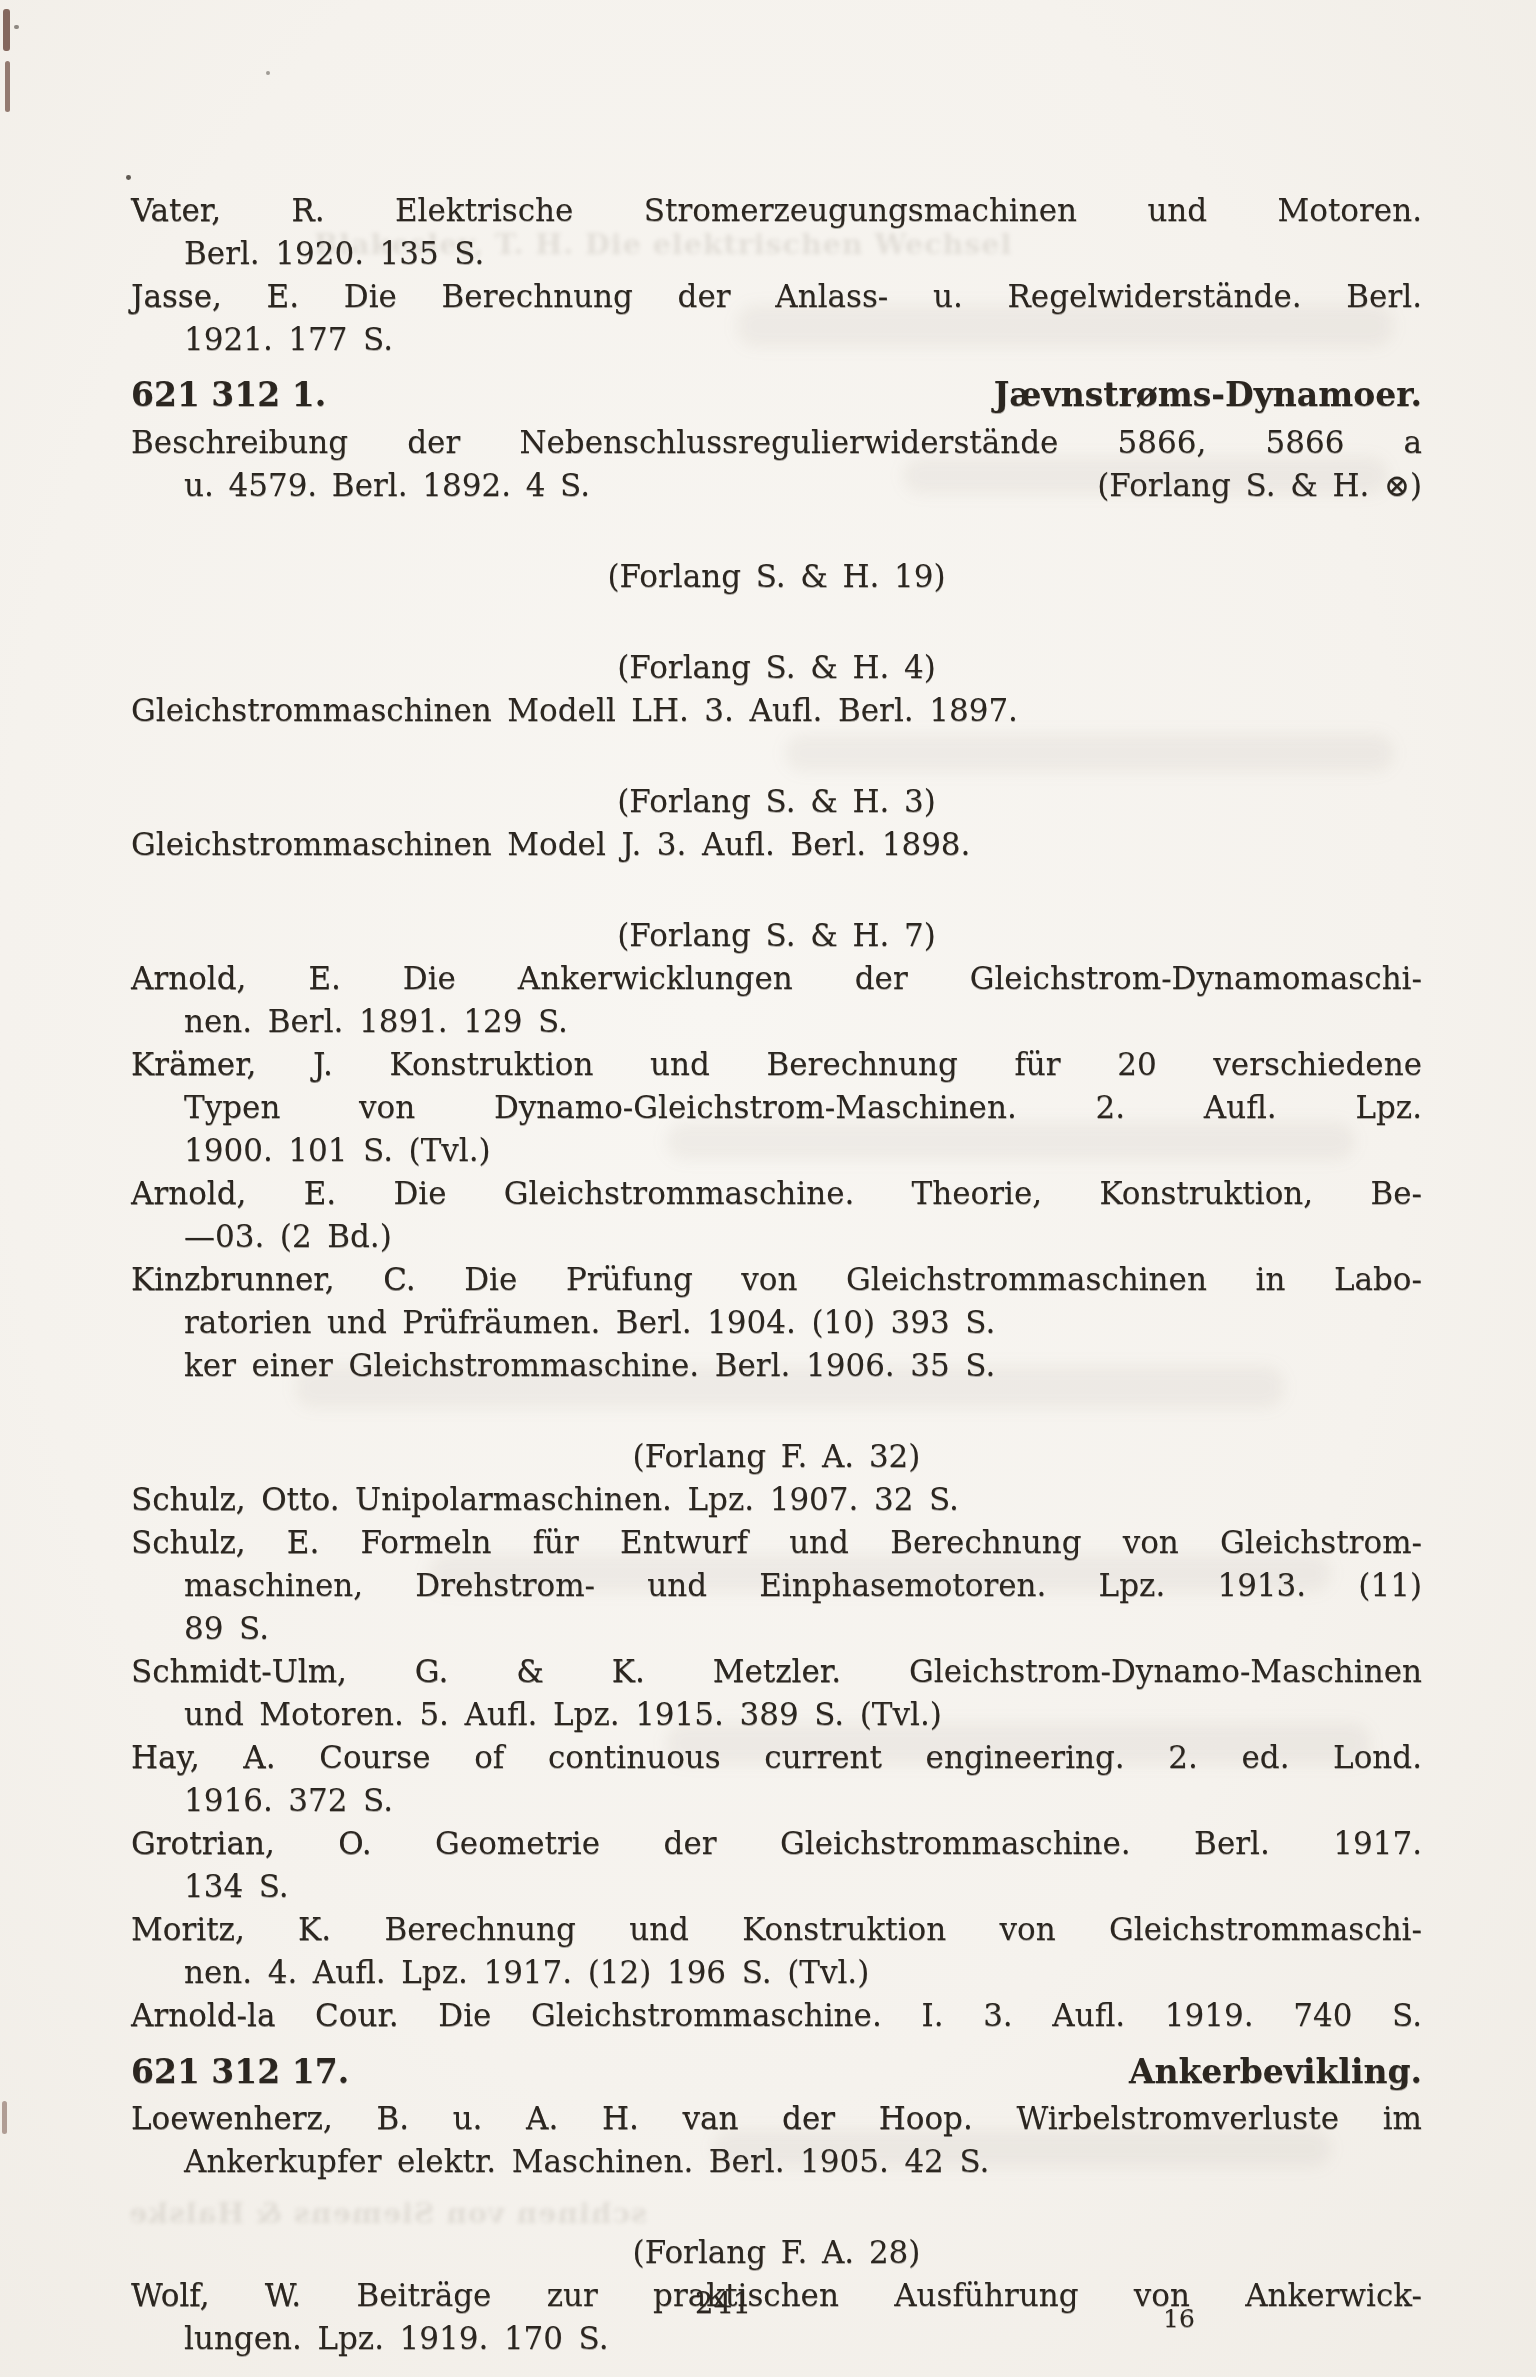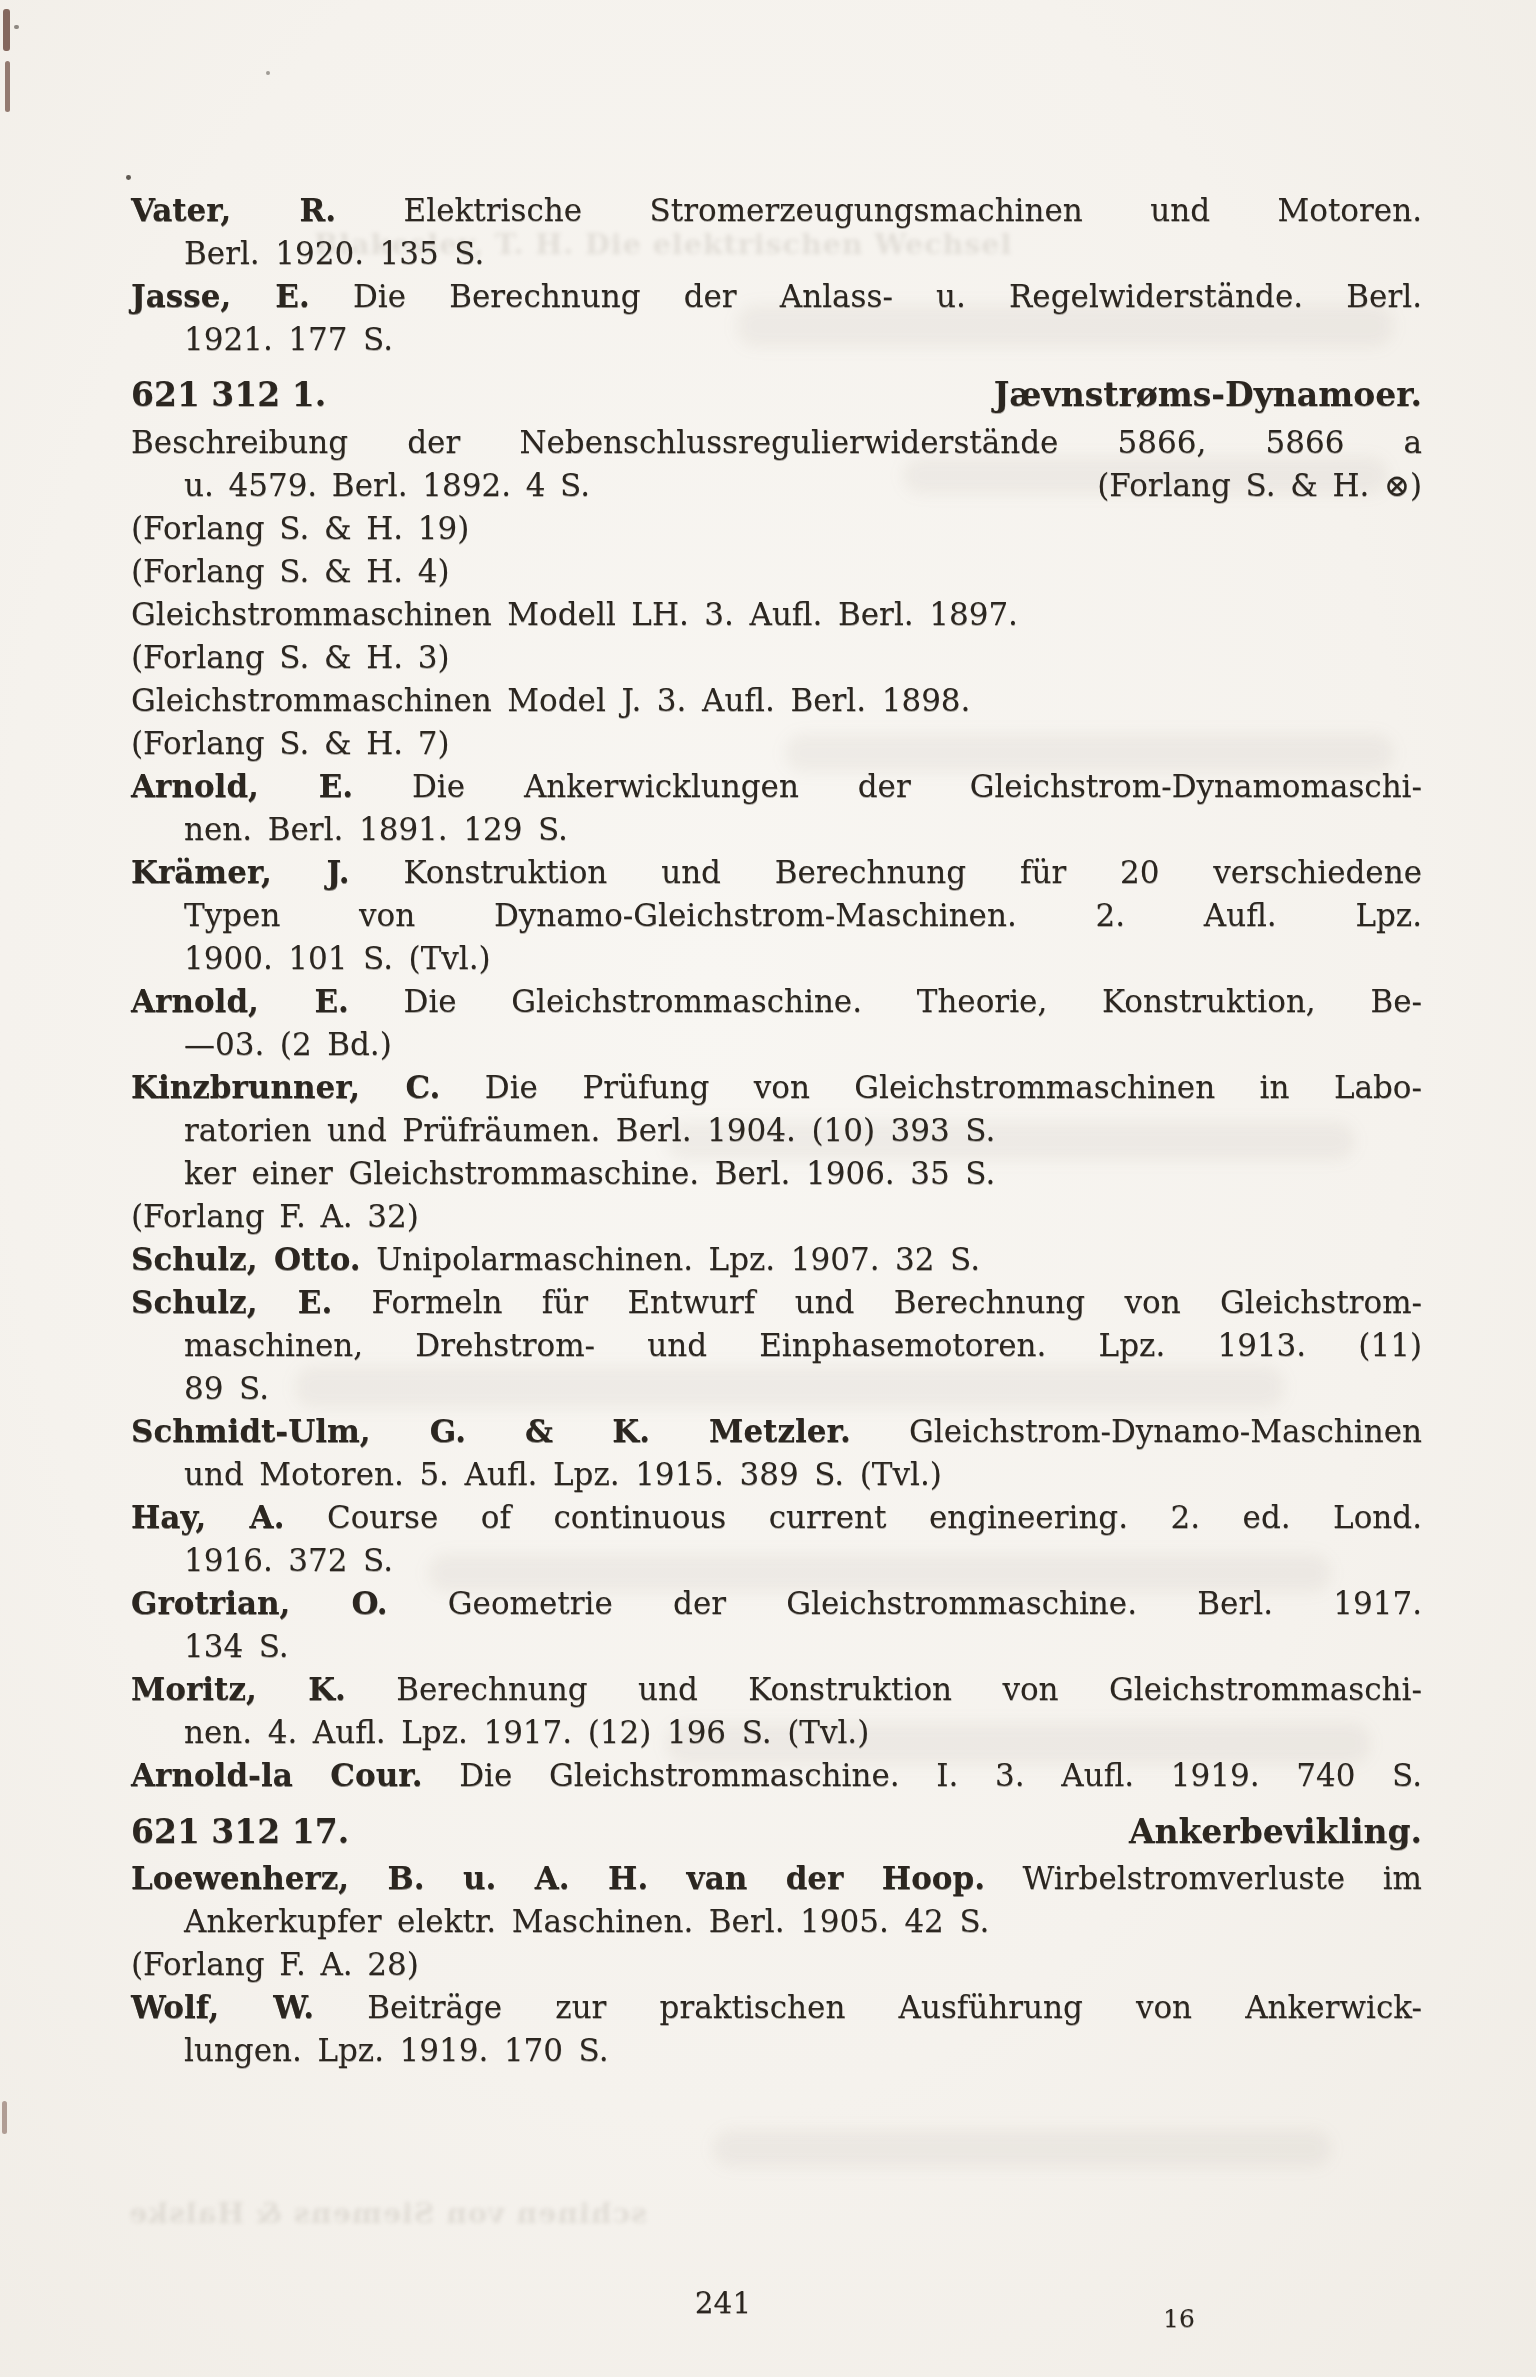--- a/index.html
+++ b/index.html
@@ -18,28 +18,28 @@
   }
   
   .textcol{position:absolute;left:131px;top:189px;width:1291px;}
   .line{
     position:relative;font-size:31px;line-height:43px;height:43px;
     white-space:normal;
     text-shadow:0.2px 0.5px 0.5px rgba(43,36,31,.35);
   }
   .line.full{text-align:justify;text-align-last:justify;text-justify:inter-word;}
   .line.left{word-spacing:5.7px;}
-  .line.right{text-align:left;word-spacing:4.8px;}
+  .line.right{text-align:center;word-spacing:4.8px;margin-top:48px;}
   .line.split{display:flex;justify-content:space-between;word-spacing:4.8px;}
   .line.section{
     display:flex;justify-content:space-between;
     font-weight:bold;font-size:33px;margin:12.4px 0 4.8px 0;
   }
   .line.ind{padding-left:53px;}
-  .line b{font-weight:bold;text-shadow:0.2px 0.5px 0.5px rgba(30,25,20,.5);margin-top:26px;}
+  .line b{font-weight:normal;text-shadow:0.2px 0.5px 0.5px rgba(30,25,20,.5);margin-top:26px;}
   
   .pagenum{
     position:absolute;top:2286px;left:647px;width:152px;text-align:center;
     font-size:29.5px;text-shadow:0.2px 0.5px 0.5px rgba(43,36,31,.4);
   }
   .signature{
     position:absolute;top:2304px;left:1163px;font-size:25px;
     text-shadow:0.2px 0.5px 0.5px rgba(43,36,31,.4);
   }
   

